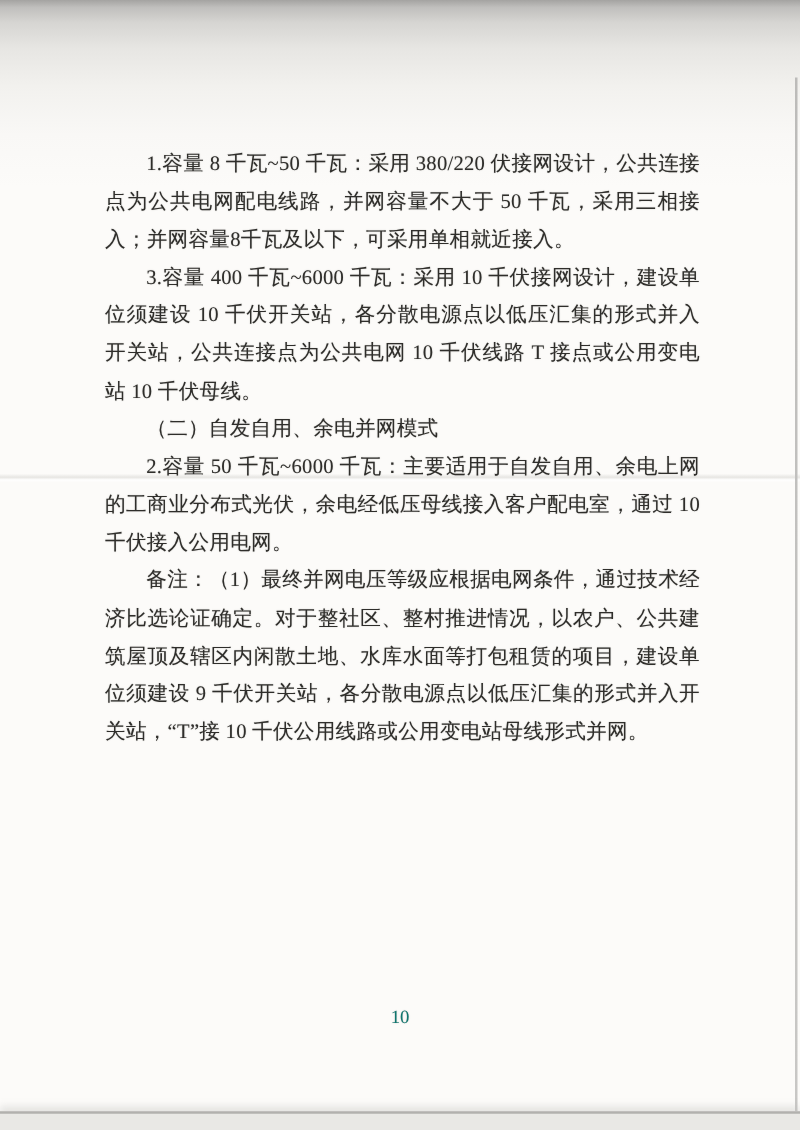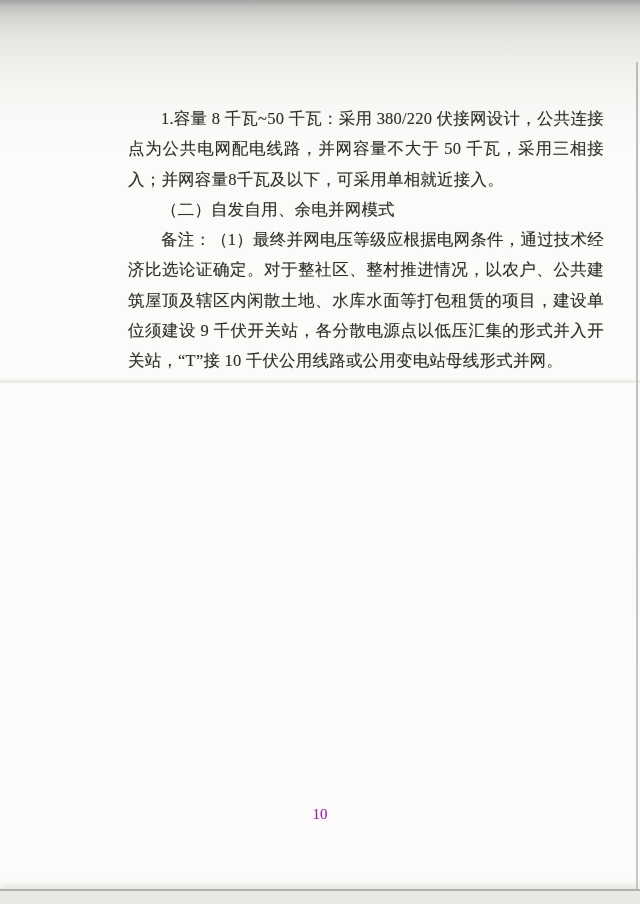--- a/index.html
+++ b/index.html
@@ -60,54 +60,55 @@
     bottom: 0; left: 0;
     width: 100%; height: 13px;
     background: #e9e8e5;
     border-top: 2px solid #b2b1ae;
     box-shadow: 0 -4px 6px rgba(187,186,182,0.35);
     pointer-events: none;
   }
   .doc-body {
     position: absolute;
     left: 84px;
-    top: 104px;
+    top: 116px;
     width: 476px;
     font-size: 16.5px;
     line-height: 30.3px;
     color: #2f2e2b;
     text-align: justify;
     letter-spacing: 0.2px;
-    margin-left: 44px;
   }
   .doc-body p {
     margin: 0;
     text-indent: 2em;
     text-shadow: 0 0 1px rgba(72,72,68,0.4);
   }
   .page-number {
     position: absolute;
     top: 806px;
     left: 0;
     width: 100%;
     text-align: center;
     font-size: 15px;
-    color: #a21caf;
+    color: #0f766e;
     text-shadow: 0 0 1px rgba(72,72,68,0.35);
   }
 </style>
 </head>
 <body>
 
 <div class="page">
   <div class="scan-top"></div>
   <div class="scan-seam"></div>
   <div class="scan-right"></div>
   <div class="scan-bottom"></div>
 
   <div class="doc-body" id="doc-body">
       <p class="para body">1.容量 8 千瓦~50 千瓦：采用 380/220 伏接网设计，公共连接点为公共电网配电线路，并网容量不大于 50 千瓦，采用三相接入；并网容量8千瓦及以下，可采用单相就近接入。</p>
+      <p class="para body">3.容量 400 千瓦~6000 千瓦：采用 10 千伏接网设计，建设单位须建设 10 千伏开关站，各分散电源点以低压汇集的形式并入开关站，公共连接点为公共电网 10 千伏线路 T 接点或公用变电站 10 千伏母线。</p>
       <p class="para heading">（二）自发自用、余电并网模式</p>
+      <p class="para body">2.容量 50 千瓦~6000 千瓦：主要适用于自发自用、余电上网的工商业分布式光伏，余电经低压母线接入客户配电室，通过 10 千伏接入公用电网。</p>
       <p class="para body">备注：（1）最终并网电压等级应根据电网条件，通过技术经济比选论证确定。对于整社区、整村推进情况，以农户、公共建筑屋顶及辖区内闲散土地、水库水面等打包租赁的项目，建设单位须建设 9 千伏开关站，各分散电源点以低压汇集的形式并入开关站，“T”接 10 千伏公用线路或公用变电站母线形式并网。</p>
     </div>
 
   <div class="page-number">10</div>
 </div>
 
 </body></html>

